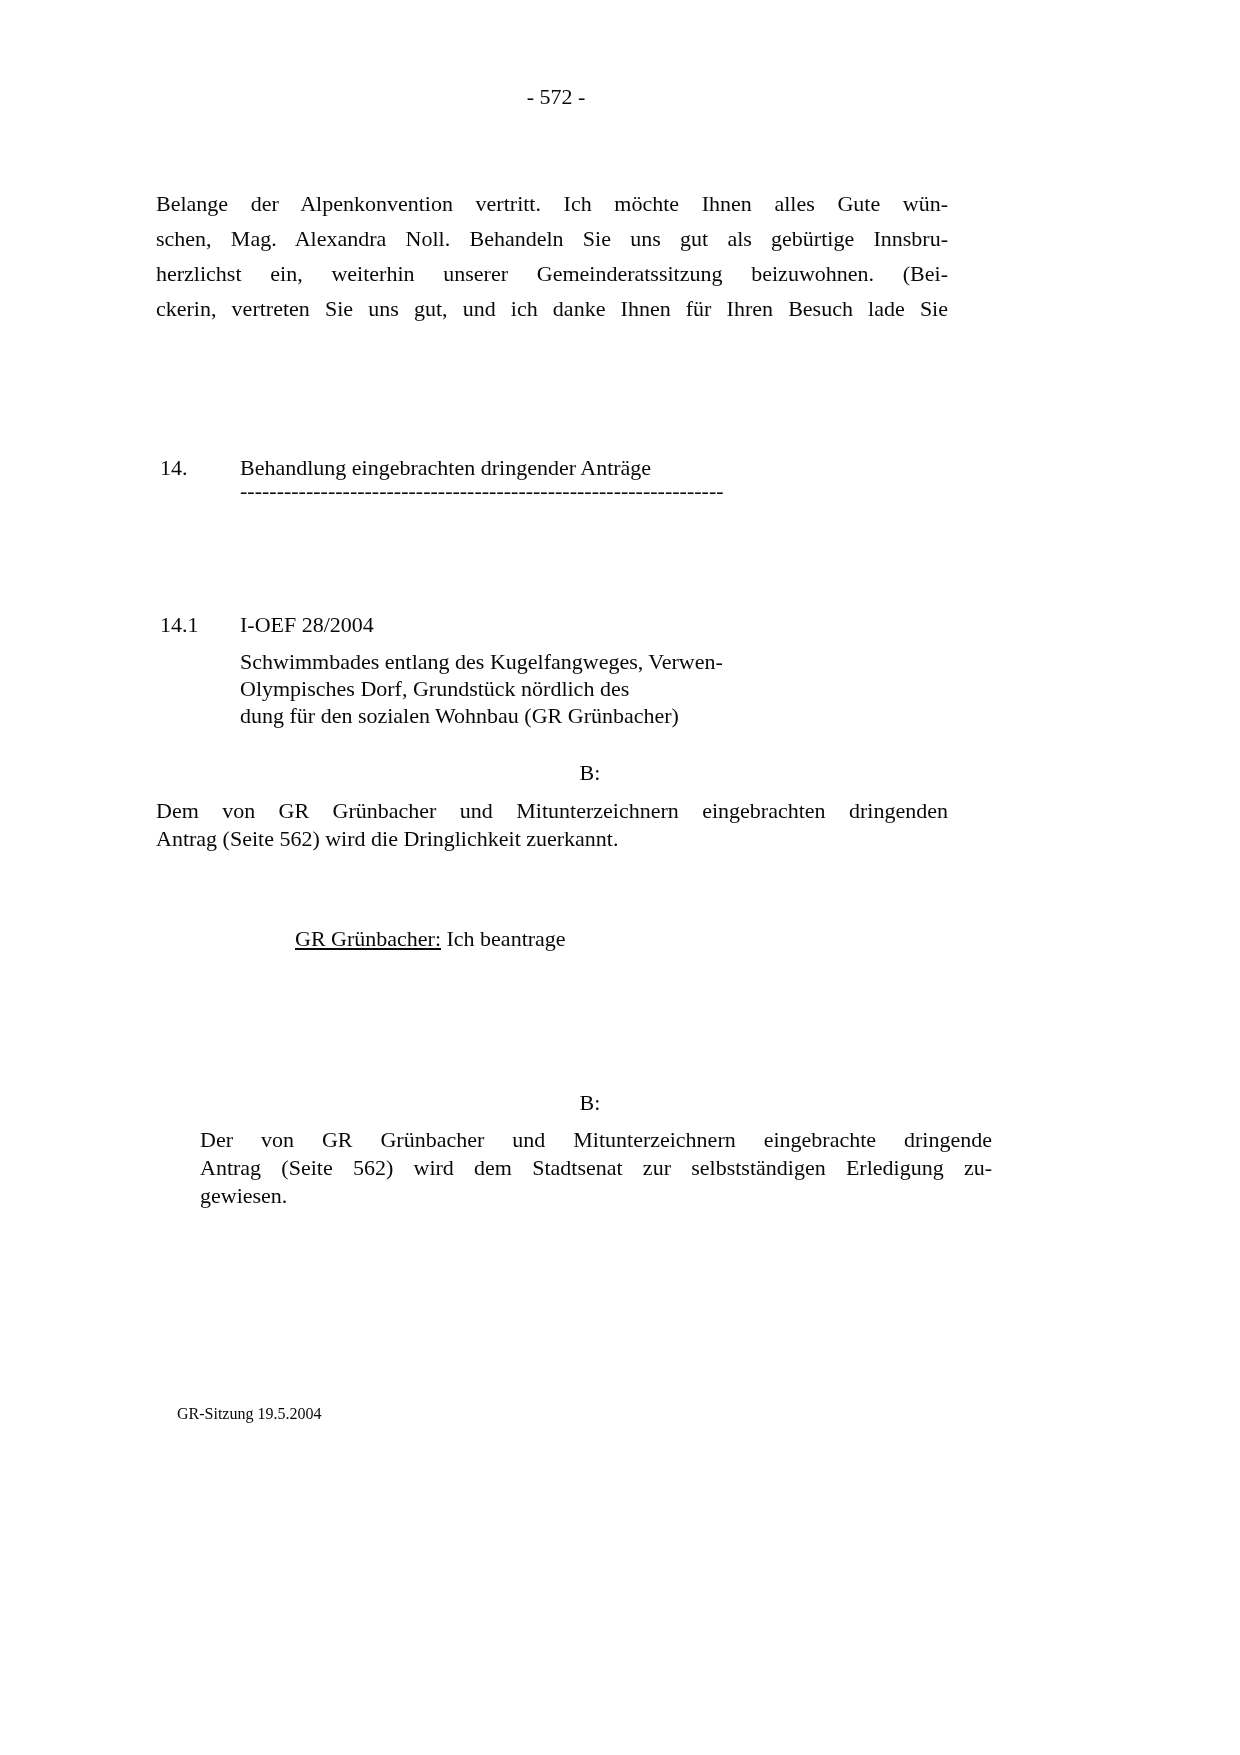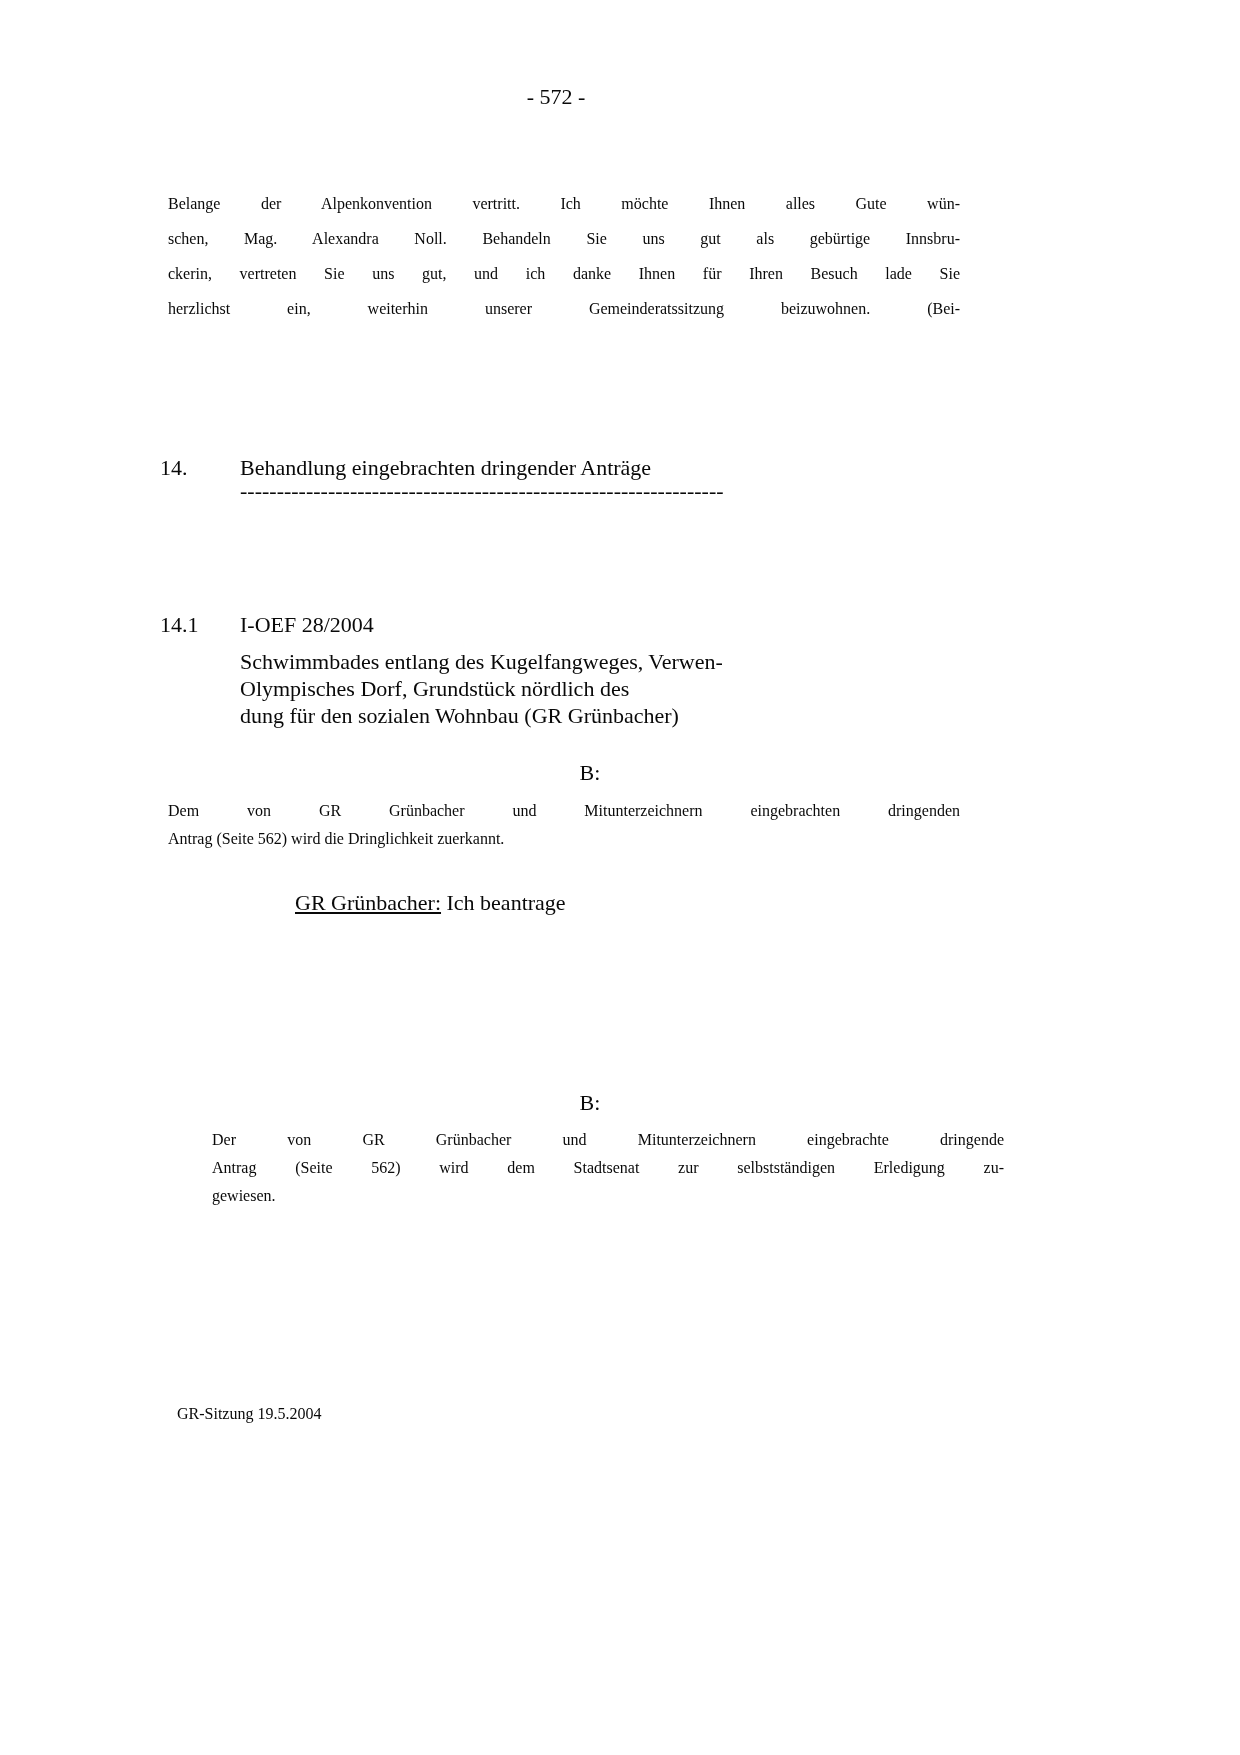--- a/index.html
+++ b/index.html
@@ -13,23 +13,23 @@
     height: 1755px;
     background: #ffffff;
     margin: 0 auto;
     font-family: "Liberation Serif", "DejaVu Serif", serif;
     color: #090909;
     overflow: hidden;
     padding-left: 38px;
   }
   .para {
     position: absolute;
-    left: 168px;
+    left: 156px;
     width: 792px;
-    font-size: 16px;
+    font-size: 22px;
     font-family: Liberation Serif, serif;
   }
   .line { display: block; }
   .jline {
     display: block;
     text-align: justify;
     text-align-last: justify;
   }
   .lh35 { line-height: 35px; }
   .lh28 { line-height: 28px; }
@@ -85,22 +85,22 @@
 </head>
 <body>
 
 <div class="page">
 
   <div class="page-number" style="top:84px;">- 572 -</div>
 
   <div class="para lh35" style="top:186px;">
     <span class="jline">Belange der Alpenkonvention vertritt. Ich möchte Ihnen alles Gute wün-</span>
     <span class="jline">schen, Mag. Alexandra Noll. Behandeln Sie uns gut als gebürtige Innsbru-</span>
+    <span class="jline">herzlichst ein, weiterhin unserer Gemeinderatssitzung beizuwohnen. (Bei-</span>
     <span class="jline">ckerin, vertreten Sie uns gut, und ich danke Ihnen für Ihren Besuch lade Sie</span>
-    <span class="jline">herzlichst ein, weiterhin unserer Gemeinderatssitzung beizuwohnen. (Bei-</span>
   </div>
 
   <div class="section-number" style="top:455px;">14.</div>
   <div class="section-title" style="top:455px;">Behandlung eingebrachten dringender Anträge</div>
   <div class="dash-rule" style="top:478px;">------------------------------------------------------------------</div>
 
   <div class="section-number" style="top:612px;">14.1</div>
   <div class="section-title" style="top:612px;">I-OEF 28/2004</div>
 
   <div class="subject lh27" style="top:648px;">
@@ -109,21 +109,21 @@
     <span class="line">dung für den sozialen Wohnbau (GR Grünbacher)</span>
   </div>
 
   <div class="center-block" style="top:760px;">B:</div>
 
   <div class="para lh28" style="top:797px;">
     <span class="jline">Dem von GR Grünbacher und Mitunterzeichnern eingebrachten dringenden</span>
     <span class="line">Antrag (Seite 562) wird die Dringlichkeit zuerkannt.</span>
   </div>
 
-  <div class="motion-line" style="top:890px;text-align:right;">
+  <div class="motion-line" style="top:926px;text-align:right;">
     <span class="speaker">GR Grünbacher:</span><span> Ich beantrage</span>
   </div>
 
 
   <div class="center-block" style="top:1090px;">B:</div>
 
   <div class="para lh28" style="top:1126px;margin-left:44px;">
     <span class="jline">Der von GR Grünbacher und Mitunterzeichnern eingebrachte dringende</span>
     <span class="jline">Antrag (Seite 562) wird dem Stadtsenat zur selbstständigen Erledigung zu-</span>
     <span class="line">gewiesen.</span>

